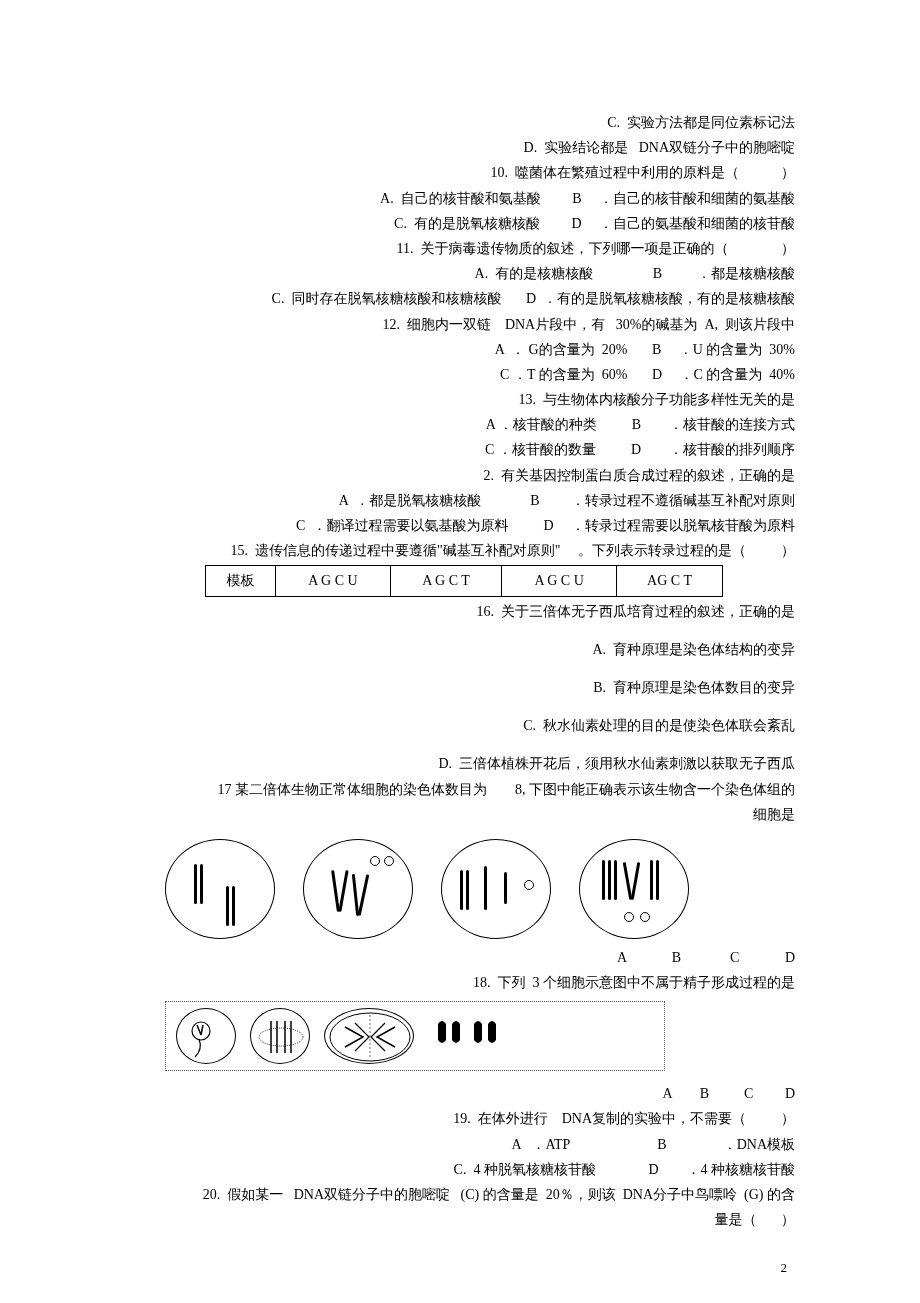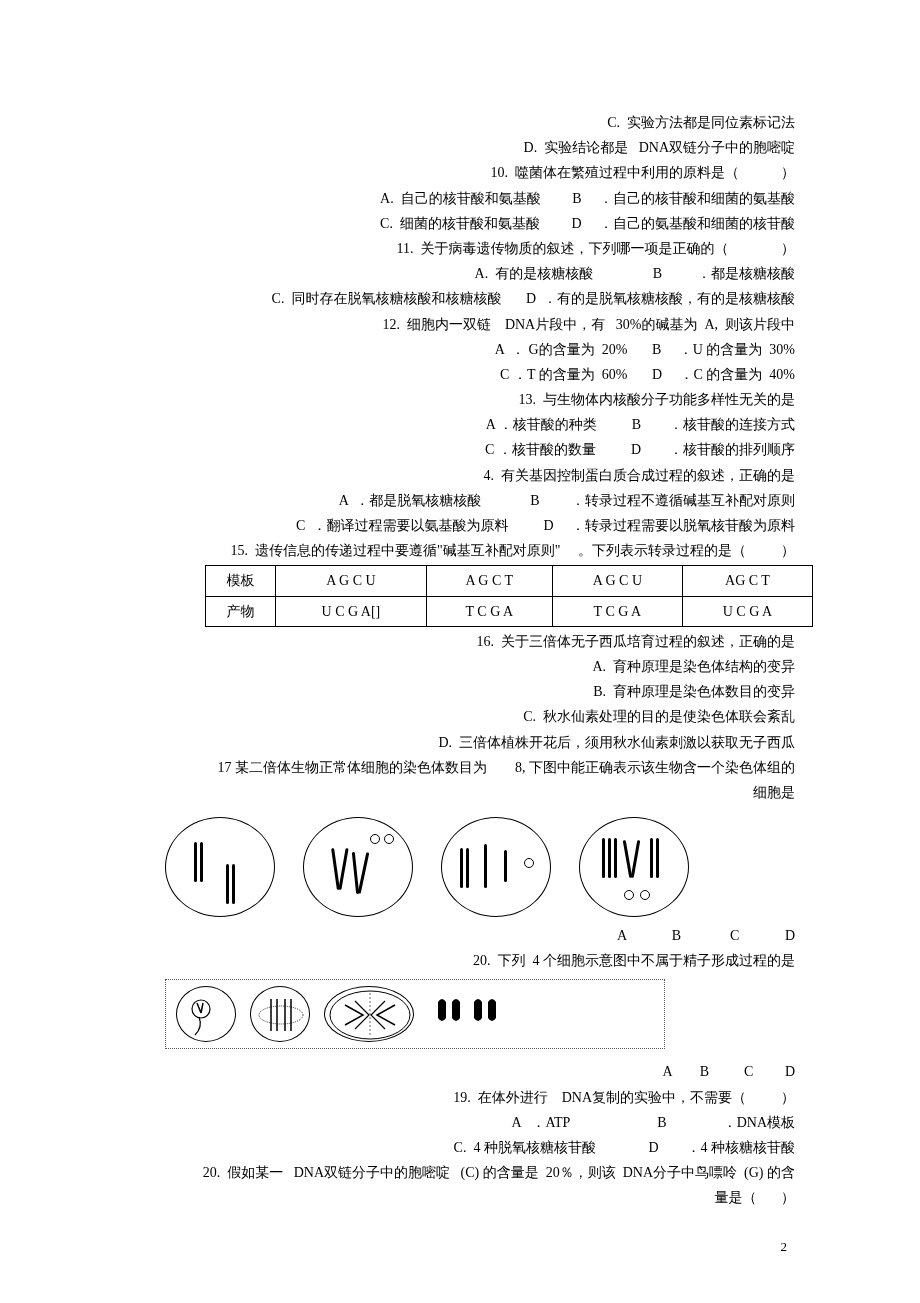--- a/index.html
+++ b/index.html
@@ -7,26 +7,26 @@
       font-family: "SimSun", "Songti SC", serif;
       font-size: 14px;
       line-height: 1.8;
       color: #000;
       background: #fff;
       width: 920px;
       padding: 110px 125px 40px 145px;
     }
     .line { white-space: pre-wrap; text-align: right; }
     .indent1 { padding-left: 38px; }
-    .indent2 { padding-left: 18px; }
+    .indent2 { padding-left: 18px; margin-top: 13px; }
     .indent3 { padding-left: 10px; }
     table {
       border-collapse: collapse;
       margin: 2px 0 2px 60px;
-      width: 608px;
+      width: 518px;
     }
     td {
       border: 1px solid #000;
       text-align: center;
       padding: 2px 4px;
       font-size: 14px;
       height: 24px;
     }
     td.hdr { width: 70px; }
     .img-row {
@@ -70,55 +70,48 @@
     .gap { height: 8px; }
   </style>
 </head>
 <body>
 
 <div class="line indent1">C.  实验方法都是同位素标记法</div>
 <div class="line indent1">D.  实验结论都是   DNA双链分子中的胞嘧啶</div>
 
 <div class="line">10.  噬菌体在繁殖过程中利用的原料是（            ）</div>
 <div class="line indent1">A.  自己的核苷酸和氨基酸         B     ．自己的核苷酸和细菌的氨基酸</div>
-<div class="line indent1">C.  细菌的核苷酸和氨基酸         D     ．自己的氨基酸和细菌的核苷酸</div>
+<div class="line indent1">C.  有的是脱氧核糖核酸         D     ．自己的氨基酸和细菌的核苷酸</div>
 
 <div class="line">11.  关于病毒遗传物质的叙述，下列哪一项是正确的（               ）</div>
 <div class="line indent1">A.  有的是核糖核酸                 B          ．都是核糖核酸</div>
 <div class="line indent1">C.  同时存在脱氧核糖核酸和核糖核酸       D  ．有的是脱氧核糖核酸，有的是核糖核酸</div>
 
 <div class="line">12.  细胞内一双链    DNA片段中，有   30%的碱基为  A,  则该片段中</div>
 <div class="line"> A  ． G的含量为  20%       B     ．U 的含量为  30%</div>
 <div class="line"> C ．T 的含量为  60%       D     ．C 的含量为  40%</div>
 
 <div class="line">13.  与生物体内核酸分子功能多样性无关的是</div>
 <div class="line"> A ．核苷酸的种类          B        ．核苷酸的连接方式</div>
 <div class="line"> C ．核苷酸的数量          D        ．核苷酸的排列顺序</div>
 
-<div class="line">4.  有关基因控制蛋白质合成过程的叙述，正确的是</div>
+<div class="line">2.  有关基因控制蛋白质合成过程的叙述，正确的是</div>
 <div class="line"> A  ．都是脱氧核糖核酸              B         ．转录过程不遵循碱基互补配对原则</div>
 <div class="line"> C  ．翻译过程需要以氨基酸为原料          D     ．转录过程需要以脱氧核苷酸为原料</div>
 
 <div class="line">15.  遗传信息的传递过程中要遵循"碱基互补配对原则"     。下列表示转录过程的是（          ）</div>
 <table>
   <tbody>
       <tr>
     <td class="hdr">模板</td>
     <td>A G C U</td>
     <td>A G C T</td>
     <td>A G C U</td>
     <td>AG C T</td>
   </tr>
-  <tr>
-    <td class="hdr">产物</td>
-    <td>U C G A[]</td>
-    <td>T C G A</td>
-    <td>T C G A</td>
-    <td>U C G A</td>
-  </tr>
 </tbody>
   </table>
 
 <div class="line">16.  关于三倍体无子西瓜培育过程的叙述，正确的是</div>
 <div class="line indent2">A.  育种原理是染色体结构的变异</div>
 <div class="line indent2">B.  育种原理是染色体数目的变异</div>
 <div class="line indent2">C.  秋水仙素处理的目的是使染色体联会紊乱</div>
 <div class="line indent2">D.  三倍体植株开花后，须用秋水仙素刺激以获取无子西瓜</div>
 
 <div class="line">17 某二倍体生物正常体细胞的染色体数目为        8, 下图中能正确表示该生物含一个染色体组的</div>
@@ -153,21 +146,21 @@
     <div class="chr" style="left:46px;top:22px;height:38px;transform:rotate(-10deg)"></div>
     <div class="chr" style="left:54px;top:22px;height:38px;transform:rotate(10deg)"></div>
     <div class="chr" style="left:70px;top:20px;height:40px"></div>
     <div class="chr" style="left:76px;top:20px;height:40px"></div>
     <div class="small-circle" style="left:44px;top:72px"></div>
     <div class="small-circle" style="left:60px;top:72px"></div>
   </div>
 </div>
 <div class="line opt-line">A             B              C             D</div>
 
-<div class="line">20.  下列  4 个细胞示意图中不属于精子形成过程的是</div>
+<div class="line">18.  下列  3 个细胞示意图中不属于精子形成过程的是</div>
 <div class="img-row2">
   <div class="sperm-box">
     <div class="mini-cell">
       <svg width="60" height="56" style="position:absolute;left:0;top:0">
         <circle cx="24" cy="22" r="9" fill="none" stroke="#000" stroke-width="1.2"></circle>
         <path d="M22 30 Q26 40 18 48" fill="none" stroke="#000" stroke-width="1.2"></path>
         <path d="M20 16 L24 26 M26 16 L24 26" stroke="#000" stroke-width="1.5"></path>
       </svg>
     </div>
     <div class="mini-cell">

